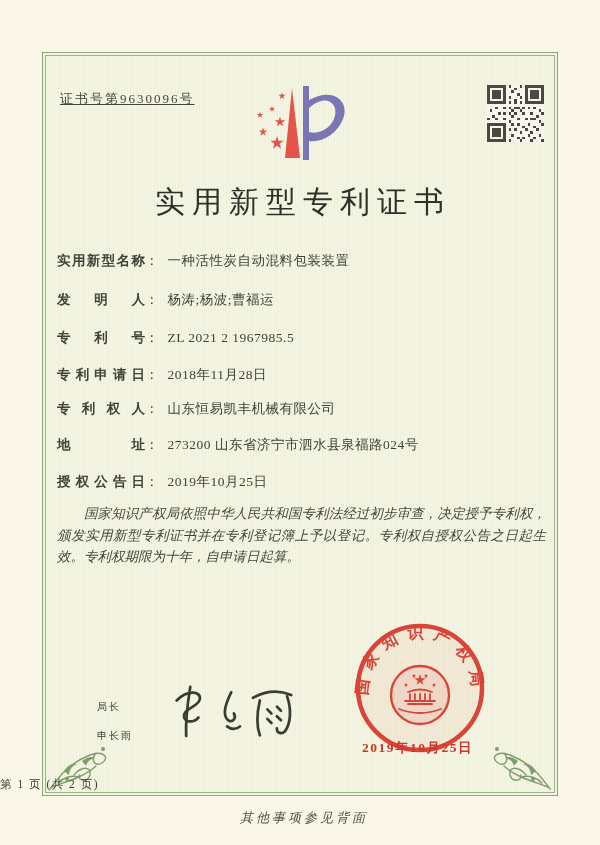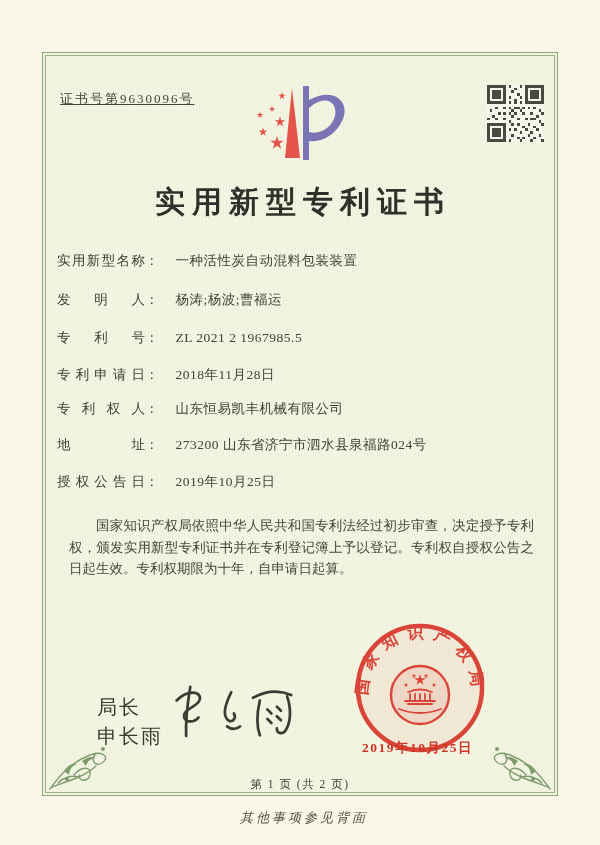--- a/index.html
+++ b/index.html
@@ -21,50 +21,51 @@
     position:absolute;inset:2px;border:1px solid #9ab388;
   }
   .cert-no{
     position:absolute;left:60px;top:90px;
     font-size:13px;letter-spacing:2px;color:#45453c;text-decoration:underline;
   }
   .logo{position:absolute;left:250px;top:84px;width:100px;height:80px;}
   .qr{position:absolute;left:487px;top:85px;width:57px;height:57px;}
   .title{
     position:absolute;left:0;right:0;top:182px;text-align:center;
-    font-size:30px;font-weight:700;letter-spacing:7px;color:#30302a;padding-left:6px;
+    font-size:30px;font-weight:400;letter-spacing:7px;color:#30302a;padding-left:6px;
   }
   .field-row{
     position:absolute;left:57px;width:490px;font-size:13.5px;color:#42423a;
     white-space:nowrap;
   }
   .f-label{
     display:inline-block;width:88px;text-align:justify;text-align-last:justify;
     vertical-align:top;
+    font-weight:bold;
   }
   .f-colon{display:inline-block;}
-  .f-value{display:inline-block;margin-left:17px;letter-spacing:0.5px;text-align:right;}
+  .f-value{display:inline-block;margin-left:9px;letter-spacing:0.5px;text-align:right;}
   .grant-group2{position:absolute;left:228px;top:0;white-space:nowrap;}
   .paras{
     position:absolute;left:57px;top:503px;width:489px;
     font-size:13.5px;line-height:21.5px;color:#46463d;text-align:justify;
   }
-  .paras p{margin:12px;text-indent:2em;}
+  .paras p{margin:0;text-indent:2em;font-style:italic;}
   .director{
-    position:absolute;left:97px;top:693px;font-size:20px;line-height:29px;
-    color:#3a3a32;letter-spacing:2px;
+    position:absolute;left:97px;top:693px;font-size:10px;line-height:29px;
+    color:#3a3a32;letter-spacing:2px;font-family:Liberation Mono, monospace;
   }
   .signature{position:absolute;left:163px;top:676px;width:150px;height:64px;}
   .seal{position:absolute;left:345px;top:613px;width:150px;height:150px;opacity:0.93;}
   .seal-date{
     position:absolute;left:362px;top:739px;font-size:13.5px;font-weight:700;
     color:#cf3526;letter-spacing:1.5px;z-index:5;
   }
   .page-info{
-    position:absolute;left:0;right:0;top:777px;text-align:center;
+    position:absolute;left:0;right:0;top:777px;text-align:left;
     font-size:11.5px;letter-spacing:1.5px;color:#3d3d34;
   }
   .back-note{
     position:absolute;left:0;right:0;top:809px;text-align:center;
     font-size:13px;font-style:italic;letter-spacing:3px;color:#53533e;padding-left:8px;
   }
   .flourish{position:absolute;width:92px;height:92px;}
   .flourish.fl-left{left:44px;top:703px;}
   .flourish.fl-right{left:464px;top:703px;transform:scaleX(-1);}
 </style>

